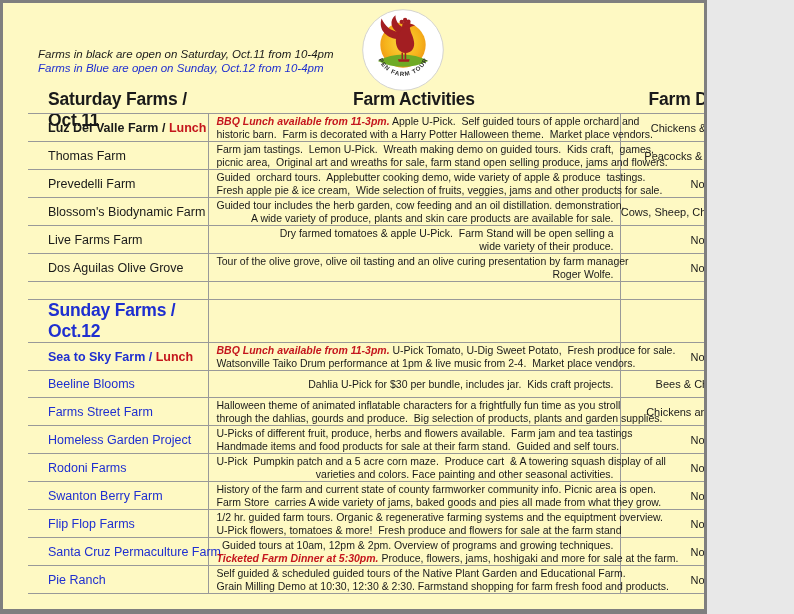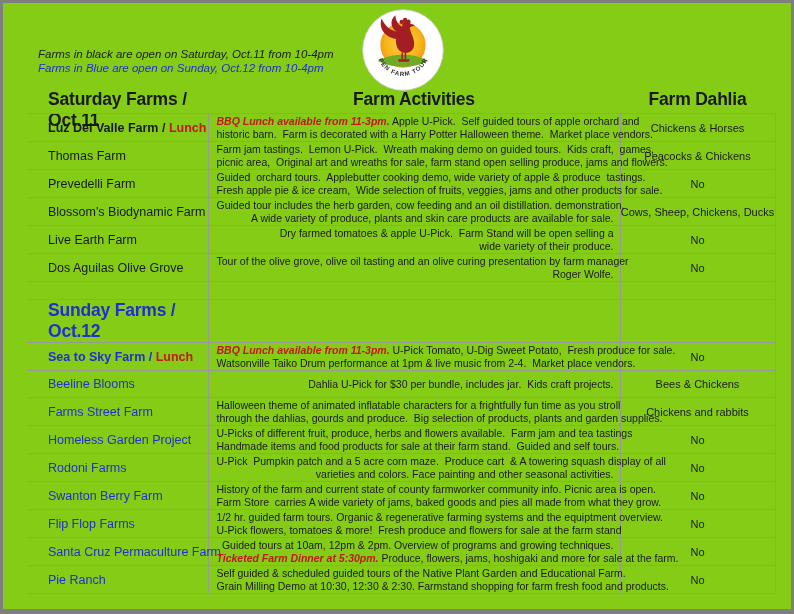--- a/index.html
+++ b/index.html
@@ -1,18 +1,18 @@
 <!DOCTYPE html>
 <html style="--red: #c4161d; --blue: #1f2fd0; --grid: #999999; --logo_red: #a31e22; --logo_green: #6faa26; --logo_gold: #f6b31b;"><head>
 <meta charset="utf-8">
 <style>
   * { margin:0; padding:0; box-sizing:border-box; }
   html,body { background:#e8e8e8; }
   .page {
-    position:relative; width:794px; height:614px; background:#84cc16;
+    position:relative; width:707px; height:614px; background:#fef9c3;
     border:3px solid #7f7f7f; border-bottom-width:5px; overflow:hidden;
     font-family:"Liberation Sans", sans-serif; color:#1a1a1a;
   }
   .intro { position:absolute; left:35px; top:44px; font-style:italic; font-size:11.5px; line-height:14px; }
   .intro .sun { color:var(--blue,#1f2fd0); }
   .logo { position:absolute; left:358px; top:5px; width:84px; height:84px; }
   .col-headers { position:absolute; left:25px; top:86px; width:747px; display:flex; }
   .hdr { font-weight:bold; font-size:17.5px; letter-spacing:-0.2px; }
   .hdr-sat { width:180px; padding-left:20px; }
   .hdr-act { width:412px; text-align:center; }
@@ -121,21 +121,21 @@
         </tr>
         <tr class="farm-row">
           <td class="name-cell"><span class="name-main">Blossom's Biodynamic Farm</span></td>
           <td class="act-cell mid">
             <div class="act-line"><span class="act-text">Guided tour includes the herb garden, cow feeding and an oil distillation. demonstration.</span></div>
             <div class="act-line"><span class="act-text">A wide variety of produce, plants and skin care products are available for sale.</span></div>
           </td>
           <td class="animals-cell right-edge">Cows, Sheep, Chickens, Ducks</td>
         </tr>
         <tr class="farm-row">
-          <td class="name-cell"><span class="name-main">Live Earth Farm</span></td>
+          <td class="name-cell"><span class="name-main">Live Farms Farm</span></td>
           <td class="act-cell mid">
             <div class="act-line"><span class="act-text">Dry farmed tomatoes &amp; apple U-Pick.  Farm Stand will be open selling a</span></div>
             <div class="act-line"><span class="act-text">wide variety of their produce.</span></div>
           </td>
           <td class="animals-cell right-edge">No</td>
         </tr>
         <tr class="farm-row">
           <td class="name-cell"><span class="name-main">Dos Aguilas Olive Grove</span></td>
           <td class="act-cell mid">
             <div class="act-line"><span class="act-text">Tour of the olive grove, olive oil tasting and an olive curing presentation by farm manager</span></div>

